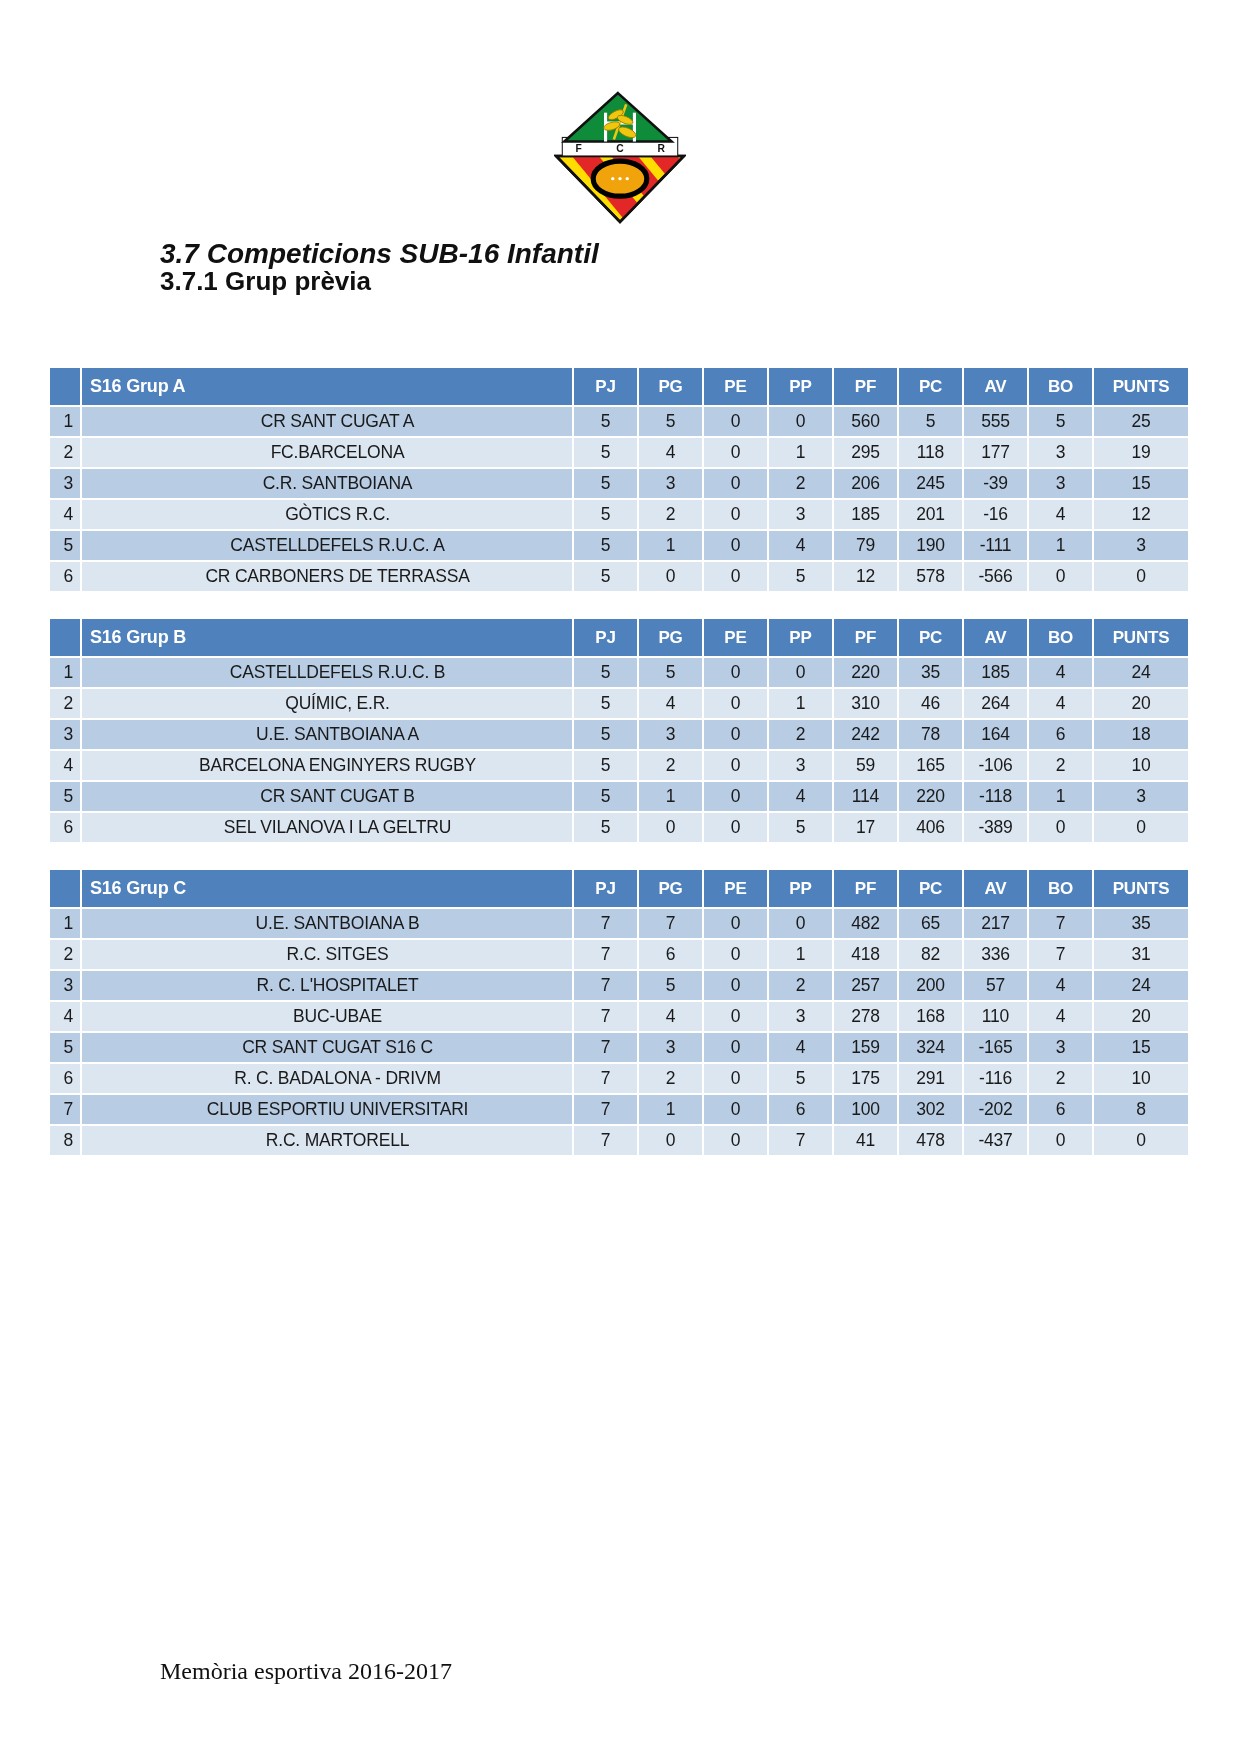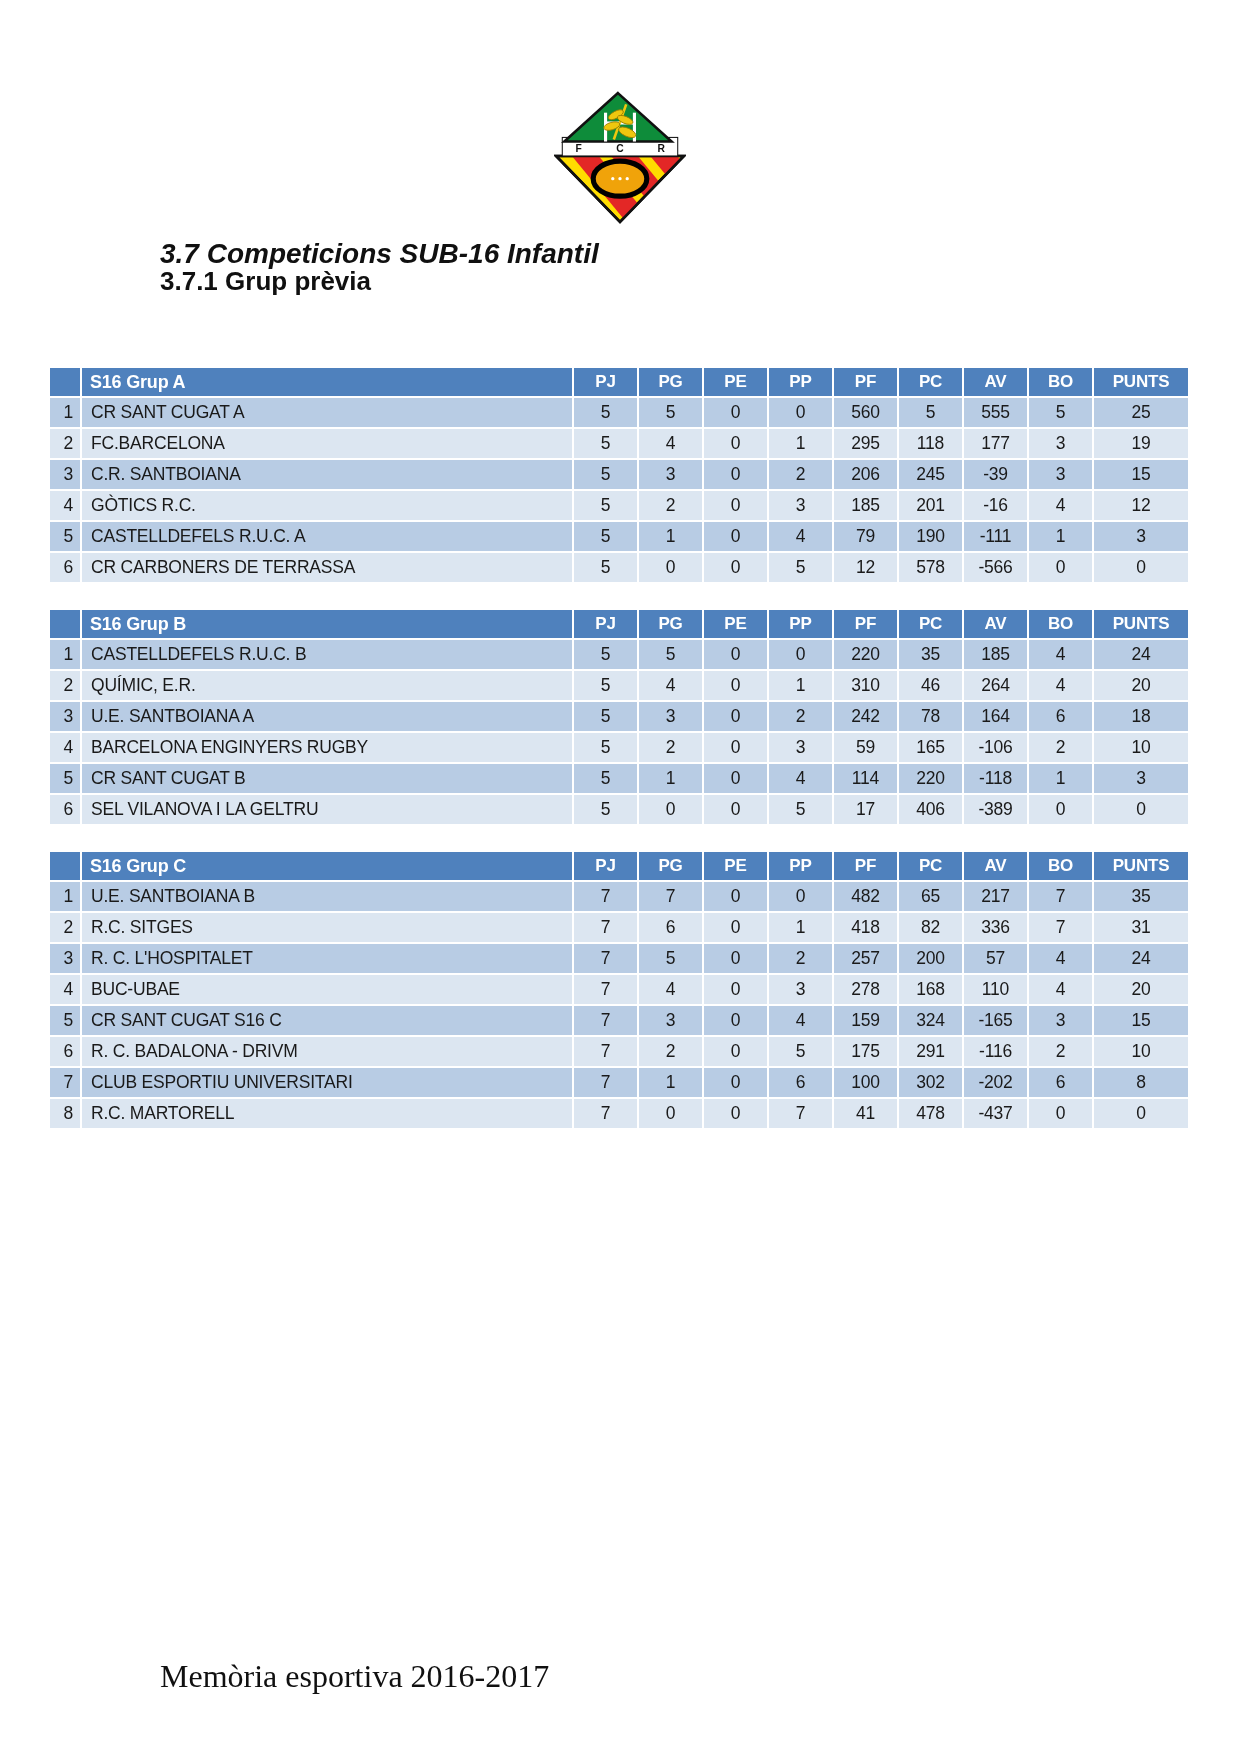--- a/index.html
+++ b/index.html
@@ -23,33 +23,33 @@
     width:100%; border-collapse:separate; border-spacing:2px;
     margin-bottom:24px; table-layout:fixed; background:#fff;
   }
   .standings th, .standings td {
     height:29px; font-size:17.5px; color:#1a1a1a;
     padding:0; vertical-align:middle; letter-spacing:-0.2px;
     overflow:hidden; white-space:nowrap;
   }
   .standings th {
     background:var(--hdr); color:var(--hdrtxt);
-    font-weight:bold; height:28px; font-size:17px; text-align:center;
+    font-weight:bold; height:37px; font-size:17px; text-align:center;
   }
   .standings th.team { text-align:left; padding-left:8px; font-size:18px; }
   .standings .pos   { width:30px; }
   .standings .num   { width:63px; text-align:center; }
   .standings .punts { width:94px;margin-top:16px; }
   .standings td.pos { text-align:right; padding-right:7px; }
-  .standings td.team { text-align:left; padding-left:9px; }
+  .standings td.team { text-align:center; padding-left:21px; }
   .standings tr.odd  td { background:var(--odd); }
   .standings tr.even td { background:var(--even); }
   .footer {
     position:absolute; left:160px; top:1658px;
-    font-family:"Liberation Serif", serif; font-size:32px; color:#101010;
+    font-family:"Liberation Serif", serif; font-size:24px; color:#101010;
   }
 </style>
 </head>
 <body>
 
 <div class="page" style="--hdr: #4F81BD; --odd: #B8CCE4; --even: #DCE6F1; --hdrtxt: #FFFFFF;">
 
   <div class="logo">
     <svg viewBox="0 0 128 130" width="132" height="134">
       <defs>

